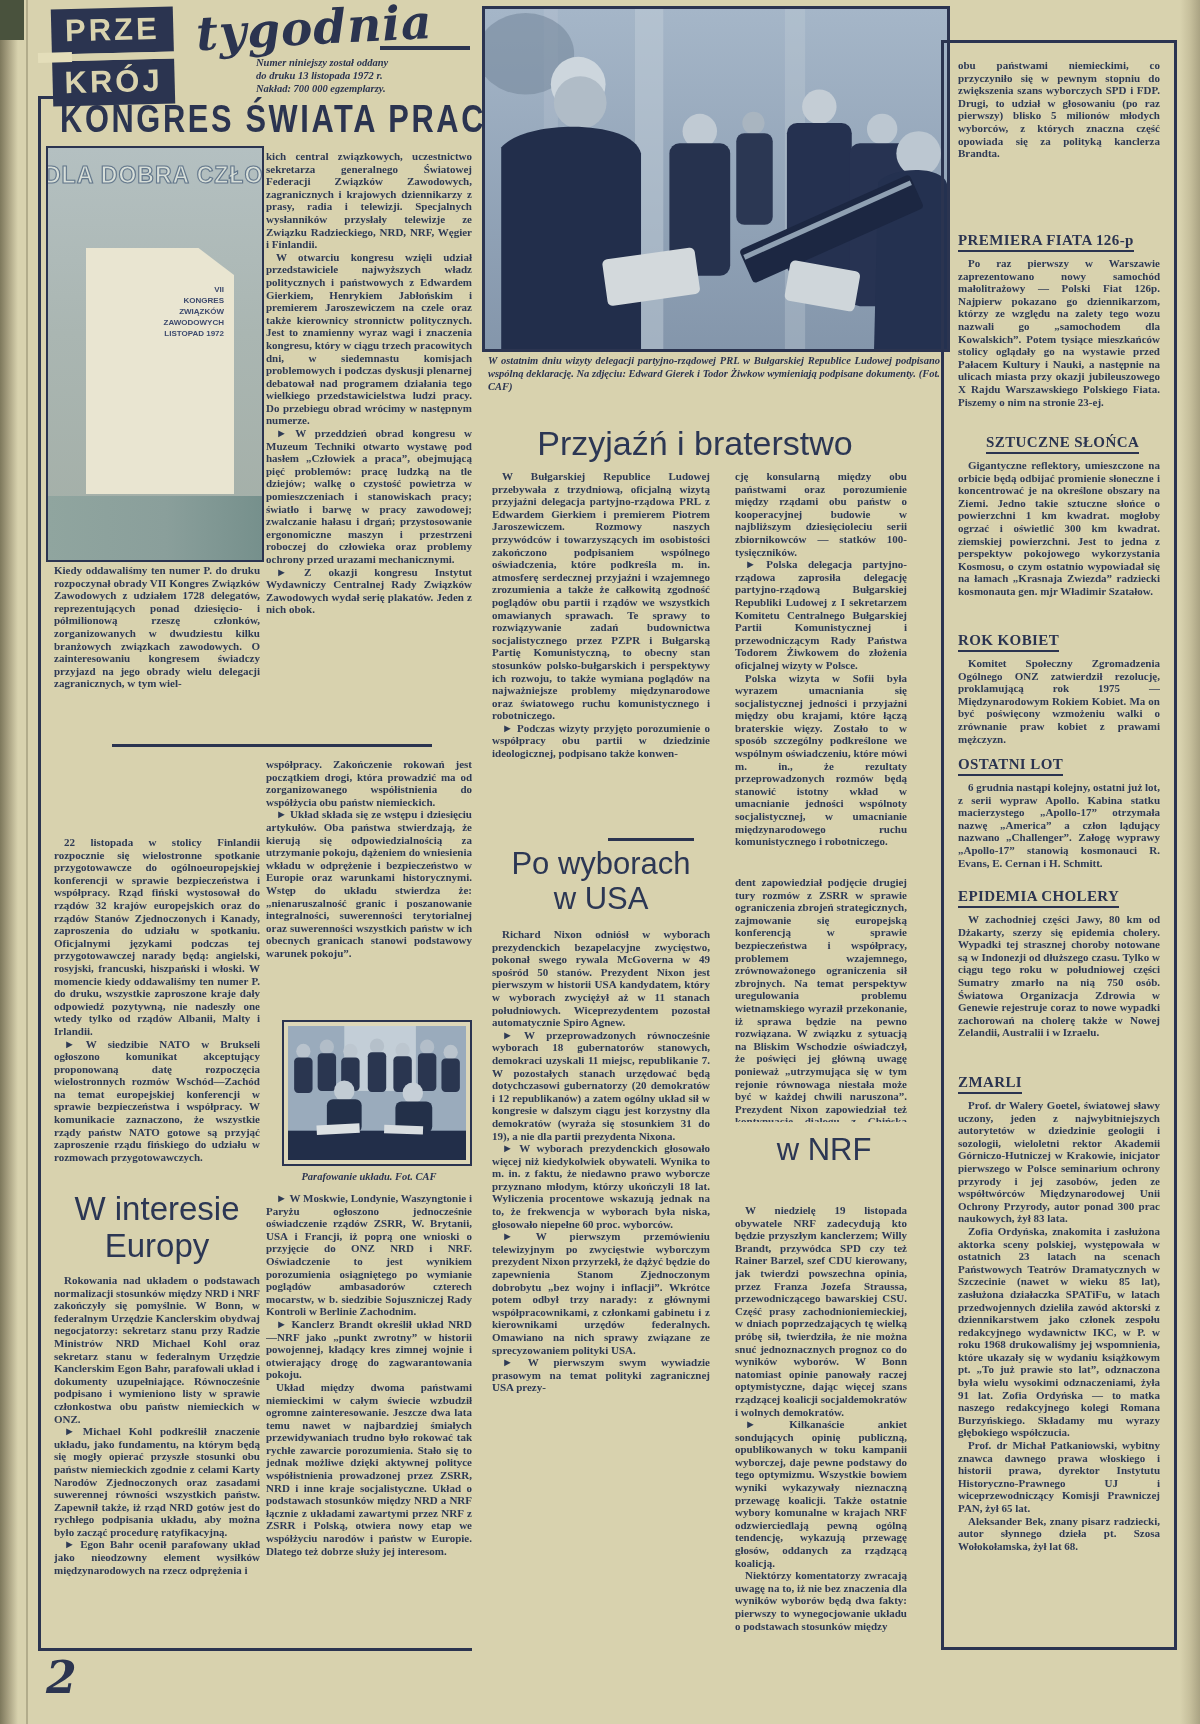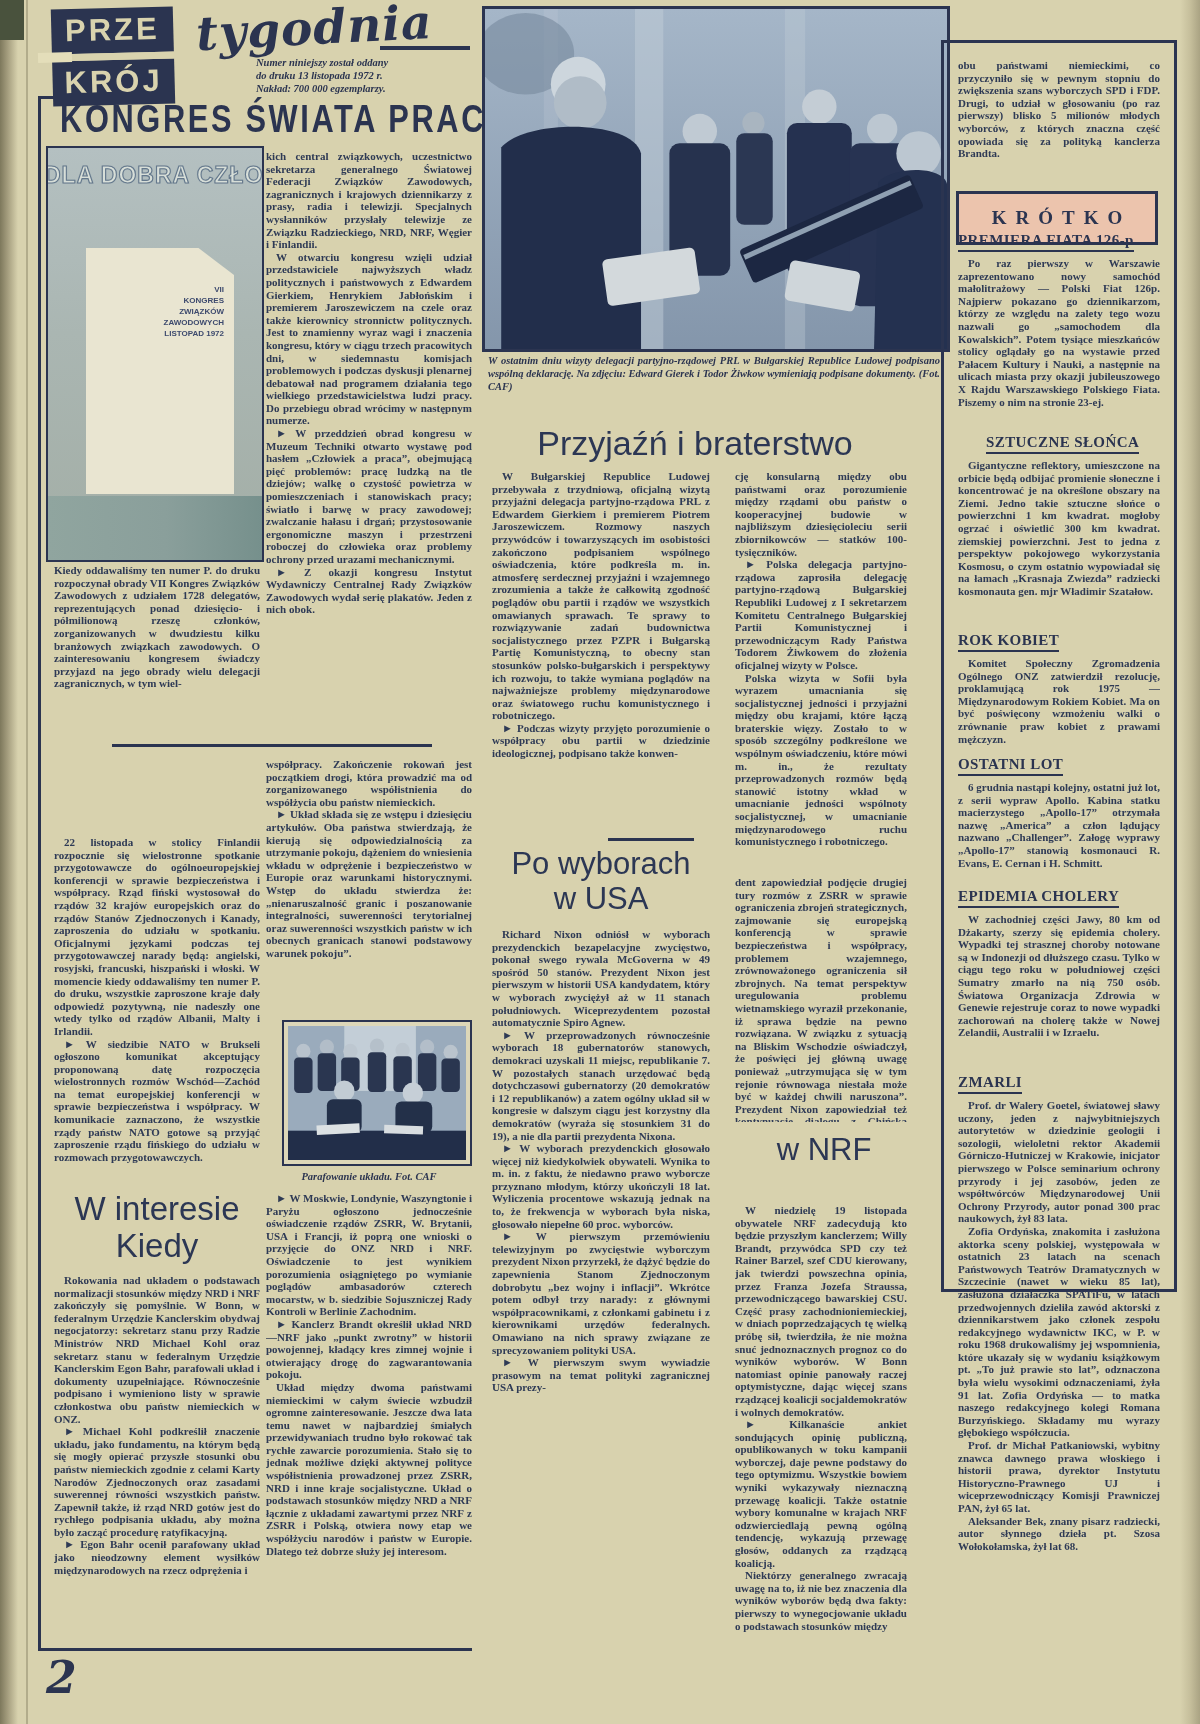--- a/index.html
+++ b/index.html
@@ -56,21 +56,21 @@
   .bighead{position:absolute;font-family:"Liberation Sans",sans-serif;color:#2c3754;
     text-align:center;font-weight:normal;}
   .hl{display:block;}
   
   .photo-frame{position:absolute;border:3px solid #2b3450;background:#93a5b8;overflow:hidden;}
   .photo-frame svg{display:block;width:100%;height:100%;}
   .photo2-frame{position:absolute;left:282px;top:1020px;width:190px;height:146px;border:2px solid #2b3450;
     background:#ddd7b8;padding:4px;box-sizing:border-box;}
   .photo2-frame svg{display:block;width:100%;height:100%;}
   
-  .rbox{position:absolute;left:941px;top:40px;width:236px;height:1252px;border:3px solid #2b3450;box-sizing:border-box;}
+  .rbox{position:absolute;left:941px;top:40px;width:236px;height:1610px;border:3px solid #2b3450;box-sizing:border-box;}
   .rtx{position:absolute;left:14px;width:202px;font-size:11px;line-height:12.6px;font-weight:bold;
     text-align:justify;color:#2e3a55;overflow:hidden;}
   .krotko-box{position:absolute;left:12px;top:148px;width:202px;height:54px;border:3px solid #2b3450;
     background:#ecc4ad;box-sizing:border-box;text-align:center;}
   .krotko-box span{display:inline-block;margin-top:13px;font-weight:bold;font-size:19px;
     letter-spacing:9px;padding-left:9px;color:#2b3450;}
   .kr-head{position:absolute;left:14px;font-weight:bold;font-size:15px;line-height:18px;
     letter-spacing:.4px;color:#2b3450;border-bottom:2.5px solid #2b3450;padding-bottom:1px;}
   .pagenum{position:absolute;left:46px;top:1652px;font-family:"DejaVu Serif",serif;
     font-style:italic;font-weight:bold;font-size:44px;color:#2b3450;}
@@ -123,21 +123,21 @@
 
   <div class="tx noindent" style="left:54px;top:564px;width:206px;height:178px;">
       <p class="para">Kiedy oddawaliśmy ten numer P. do druku rozpoczynał obrady VII Kongres Związków Zawodowych z udziałem 1728 delegatów, reprezentujących ponad dziesięcio- i półmilionową rzeszę członków, zorganizowanych w dwudziestu kilku branżowych związkach zawodowych. O zainteresowaniu kongresem świadczy przyjazd na jego obrady wielu delegacji zagranicznych, w tym wiel-</p>
     </div>
   <div class="tx" style="left:54px;top:836px;width:206px;height:350px;">
       <p class="para">22 listopada w stolicy Finlandii rozpocznie się wielostronne spotkanie przygotowawcze do ogólnoeuropejskiej konferencji w sprawie bezpieczeństwa i współpracy. Rząd fiński wystosował do rządów 32 krajów europejskich oraz do rządów Stanów Zjednoczonych i Kanady, zaproszenia do udziału w spotkaniu. Oficjalnymi językami podczas tej przygotowawczej narady będą: angielski, rosyjski, francuski, hiszpański i włoski. W momencie kiedy oddawaliśmy ten numer P. do druku, wszystkie zaproszone kraje dały odpowiedź pozytywną, nie nadeszły one wtedy tylko od rządów Albanii, Malty i Irlandii.</p>
       <p class="para">► W siedzibie NATO w Brukseli ogłoszono komunikat akceptujący proponowaną datę rozpoczęcia wielostronnych rozmów Wschód—Zachód na temat europejskiej konferencji w sprawie bezpieczeństwa i współpracy. W komunikacie zaznaczono, że wszystkie rządy państw NATO gotowe są przyjąć zaproszenie rządu fińskiego do udziału w rozmowach przygotowawczych.</p>
     </div>
   <div class="bighead" style="left:54px;top:1190px;width:206px;font-size:33px;line-height:37px;">
     <span class="hl">W interesie</span>
-    <span class="hl">Kiedy</span>
+    <span class="hl">Europy</span>
   </div>
   <div class="tx" style="left:54px;top:1274px;width:206px;height:370px;">
       <p class="para">Rokowania nad układem o podstawach normalizacji stosunków między NRD i NRF zakończyły się pomyślnie. W Bonn, w federalnym Urzędzie Kanclerskim obydwaj negocjatorzy: sekretarz stanu przy Radzie Ministrów NRD Michael Kohl oraz sekretarz stanu w federalnym Urzędzie Kanclerskim Egon Bahr, parafowali układ i dokumenty uzupełniające. Równocześnie podpisano i wymieniono listy w sprawie członkostwa obu państw niemieckich w ONZ.</p>
       <p class="para">► Michael Kohl podkreślił znaczenie układu, jako fundamentu, na którym będą się mogły opierać przyszłe stosunki obu państw niemieckich zgodnie z celami Karty Narodów Zjednoczonych oraz zasadami suwerennej równości wszystkich państw. Zapewnił także, iż rząd NRD gotów jest do rychłego podpisania układu, aby można było zacząć procedurę ratyfikacyjną.</p>
       <p class="para">► Egon Bahr ocenił parafowany układ jako nieodzowny element wysiłków międzynarodowych na rzecz odprężenia i</p>
     </div>
 
   <div class="tx noindent" style="left:266px;top:150px;width:206px;height:590px;">
       <p class="para">kich central związkowych, uczestnictwo sekretarza generalnego Światowej Federacji Związków Zawodowych, zagranicznych i krajowych dziennikarzy z prasy, radia i telewizji. Specjalnych wysłanników przysłały telewizje ze Związku Radzieckiego, NRD, NRF, Węgier i Finlandii.</p>
       <p class="para">W otwarciu kongresu wzięli udział przedstawiciele najwyższych władz politycznych i państwowych z Edwardem Gierkiem, Henrykiem Jabłońskim i premierem Jaroszewiczem na czele oraz także kierownicy stronnictw politycznych. Jest to znamienny wyraz wagi i znaczenia kongresu, który w ciągu trzech pracowitych dni, w siedemnastu komisjach problemowych i podczas dyskusji plenarnej debatował nad programem działania tego wielkiego przedstawicielstwa ludzi pracy. Do przebiegu obrad wrócimy w następnym numerze.</p>
@@ -254,30 +254,27 @@
   <div class="tx noindent" style="left:735px;top:876px;width:172px;height:246px;">
       <p class="para">dent zapowiedział podjęcie drugiej tury rozmów z ZSRR w sprawie ograniczenia zbrojeń strategicznych, zajmowanie się europejską konferencją w sprawie bezpieczeństwa i współpracy, problemem wzajemnego, zrównoważonego ograniczenia sił zbrojnych. Na temat perspektyw uregulowania problemu wietnamskiego wyraził przekonanie, iż sprawa będzie na pewno rozwiązana. W związku z sytuacją na Bliskim Wschodzie oświadczył, że poświęci jej główną uwagę ponieważ „utrzymująca się w tym rejonie równowaga niestała może być w każdej chwili naruszona”. Prezydent Nixon zapowiedział też kontynuację dialogu z Chińską Republiką Ludową.</p>
     </div>
 
   <div class="bighead" style="left:718px;top:1132px;width:212px;font-size:31px;line-height:35px;">
     <span class="hl">w NRF</span>
   </div>
   <div class="tx" style="left:735px;top:1204px;width:172px;height:516px;">
       <p class="para">W niedzielę 19 listopada obywatele NRF zadecydują kto będzie przyszłym kanclerzem; Willy Brandt, przywódca SPD czy też Rainer Barzel, szef CDU kierowany, jak twierdzi powszechna opinia, przez Franza Jozefa Straussa, przewodniczącego bawarskiej CSU. Część prasy zachodnioniemieckiej, w dniach poprzedzających tę wielką próbę sił, twierdziła, że nie można snuć jednoznacznych prognoz co do wyników wyborów. W Bonn natomiast opinie panowały raczej optymistyczne, dając więcej szans rządzącej koalicji socjaldemokratów i wolnych demokratów.</p>
       <p class="para">► Kilkanaście ankiet sondujących opinię publiczną, opublikowanych w toku kampanii wyborczej, daje pewne podstawy do tego optymizmu. Wszystkie bowiem wyniki wykazywały nieznaczną przewagę koalicji. Także ostatnie wybory komunalne w krajach NRF odzwierciedlają pewną ogólną tendencję, wykazują przewagę głosów, oddanych za rządzącą koalicją.</p>
-      <p class="para">Niektórzy generalnego zwracają uwagę na to, iż nie bez znaczenia dla wyników wyborów będą dwa fakty: pierwszy to wynegocjowanie układu o podstawach stosunków między</p>
+      <p class="para">Niektórzy komentatorzy zwracają uwagę na to, iż nie bez znaczenia dla wyników wyborów będą dwa fakty: pierwszy to wynegocjowanie układu o podstawach stosunków między</p>
     </div>
 
   <div class="rbox">
     <div class="rtx noindent" style="top:16px;height:128px;">
         <p class="para">obu państwami niemieckimi, co przyczyniło się w pewnym stopniu do zwiększenia szans wyborczych SPD i FDP. Drugi, to udział w głosowaniu (po raz pierwszy) blisko 5 milionów młodych wyborców, z których znaczna część opowiada się za polityką kanclerza Brandta.</p>
       </div>
-    <div class="krotko-box">
-      <span>KRÓTKO</span>
-    </div>
 
     <div class="kr-head" style="top:188px;">PREMIERA FIATA 126-p</div>
     <div class="rtx" style="top:214px;height:170px;">
         <p class="para">Po raz pierwszy w Warszawie zaprezentowano nowy samochód małolitrażowy — Polski Fiat 126p. Najpierw pokazano go dziennikarzom, którzy ze względu na zalety tego wozu nazwali go „samochodem dla Kowalskich”. Potem tysiące mieszkańców stolicy oglądały go na wystawie przed Pałacem Kultury i Nauki, a następnie na ulicach miasta przy okazji jubileuszowego X Rajdu Warszawskiego Polskiego Fiata. Piszemy o nim na stronie 23-ej.</p>
       </div>
 
     <div class="kr-head" style="top:390px;margin-left:28px;">SZTUCZNE SŁOŃCA</div>
     <div class="rtx" style="top:416px;height:168px;">
         <p class="para">Gigantyczne reflektory, umieszczone na orbicie będą odbijać promienie słoneczne i koncentrować je na określone obszary na Ziemi. Jedno takie sztuczne słońce o powierzchni 1 km kwadrat. mogłoby ogrzać i oświetlić 300 km kwadrat. ziemskiej powierzchni. Jest to jedna z perspektyw pokojowego wykorzystania Kosmosu, o czym ostatnio wypowiadał się na łamach „Krasnaja Zwiezda” radziecki kosmonauta gen. mjr Władimir Szatałow.</p>
       </div>

